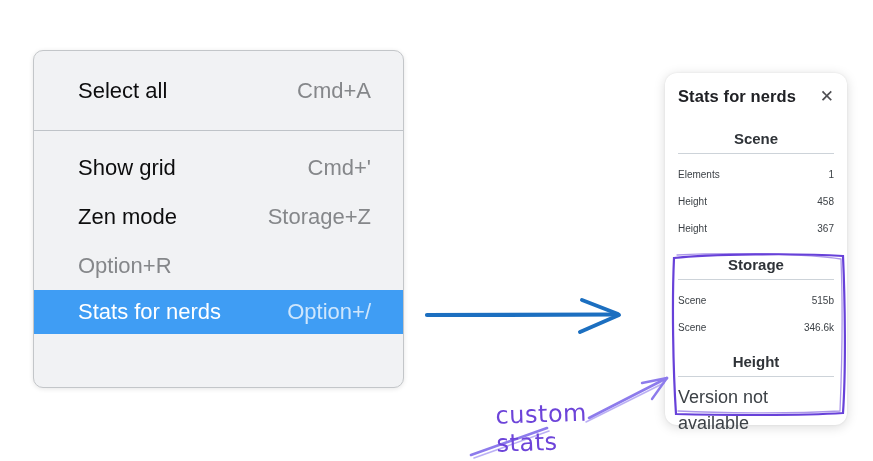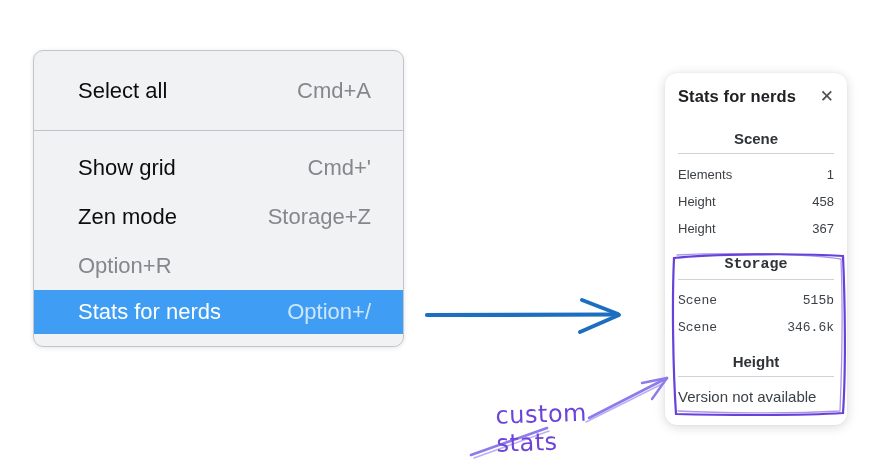--- a/index.html
+++ b/index.html
@@ -4,21 +4,21 @@
 <style>
   * { margin:0; padding:0; box-sizing:border-box; }
   html,body { background:#ffffff; }
   .canvas {
     position:relative; width:873px; height:461px; background:#ffffff;
     overflow:hidden; font-family:"Liberation Sans", sans-serif;
   }
 
   
   .menu {
-    position:absolute; left:33px; top:50px; width:371px; height:297px;
+    position:absolute; left:33px; top:50px; width:371px; height:338px;
     background:#f1f2f4; border:1px solid #c3c6c9; border-radius:10px;
     box-shadow:0 1px 5px rgba(0,0,0,.10);
     padding:13px 0 14px; display:flex; flex-direction:column;
   }
   .menu-row {
     height:49px; flex:0 0 auto; display:flex; align-items:center;
     justify-content:space-between; padding:0 32px 0 44px;
     font-size:22px; color:#0d0d0e;
   }
   .menu-row.first { height:54px; }
@@ -35,24 +35,24 @@
     position:absolute; left:665px; top:73px; width:182px; height:352px;
     background:#ffffff; border-radius:12px;
     box-shadow:0 2px 12px rgba(0,0,0,.15), 0 0 2px rgba(0,0,0,.08);
     padding:14px 13px 12px; color:#343a40; font-size:15px;
   }
   .panel-header { display:flex; justify-content:space-between; align-items:center; margin-bottom:24px; }
   .panel-title { font-weight:700; font-size:16.5px; color:#202125; letter-spacing:.1px; }
   .panel-close { font-size:17px; color:#4e4e52; line-height:1; }
   .sec-head { text-align:center; font-weight:700; font-size:15px; color:#2f3338; margin-bottom:6px; }
   .sec-divider { height:1px; background:#cdd3d9; margin-bottom:7px; }
-  .stat-row { display:flex; justify-content:space-between; line-height:27px; font-size:13px; color:#3c4146; }
+  .stat-row { display:flex; justify-content:space-between; line-height:27px; font-size:10px; color:#3c4146; }
   .section { margin-bottom:12px; }
-  .section.storage { margin-top:14px;font-family:Liberation Mono, monospace; }
-  .stat-note { line-height:26px; font-size:15px; color:#3c4146; }
+  .section.storage { margin-top:14px; }
+  .stat-note { line-height:26px; font-size:18px; color:#3c4146; }
 
   
   .purple-box, .purple-arrow { position:absolute; pointer-events:none; }
   .purple-box { left:668px; top:248px; }
   .purple-arrow { left:455px; top:368px; }
   .custom-stats-text {
     position:absolute; left:496px; top:399px; width:160px;
     font-size:24px; color:#6d44d9; letter-spacing:.5px;
     transform:rotate(-2deg); font-family:"DejaVu Sans", sans-serif;
   }

